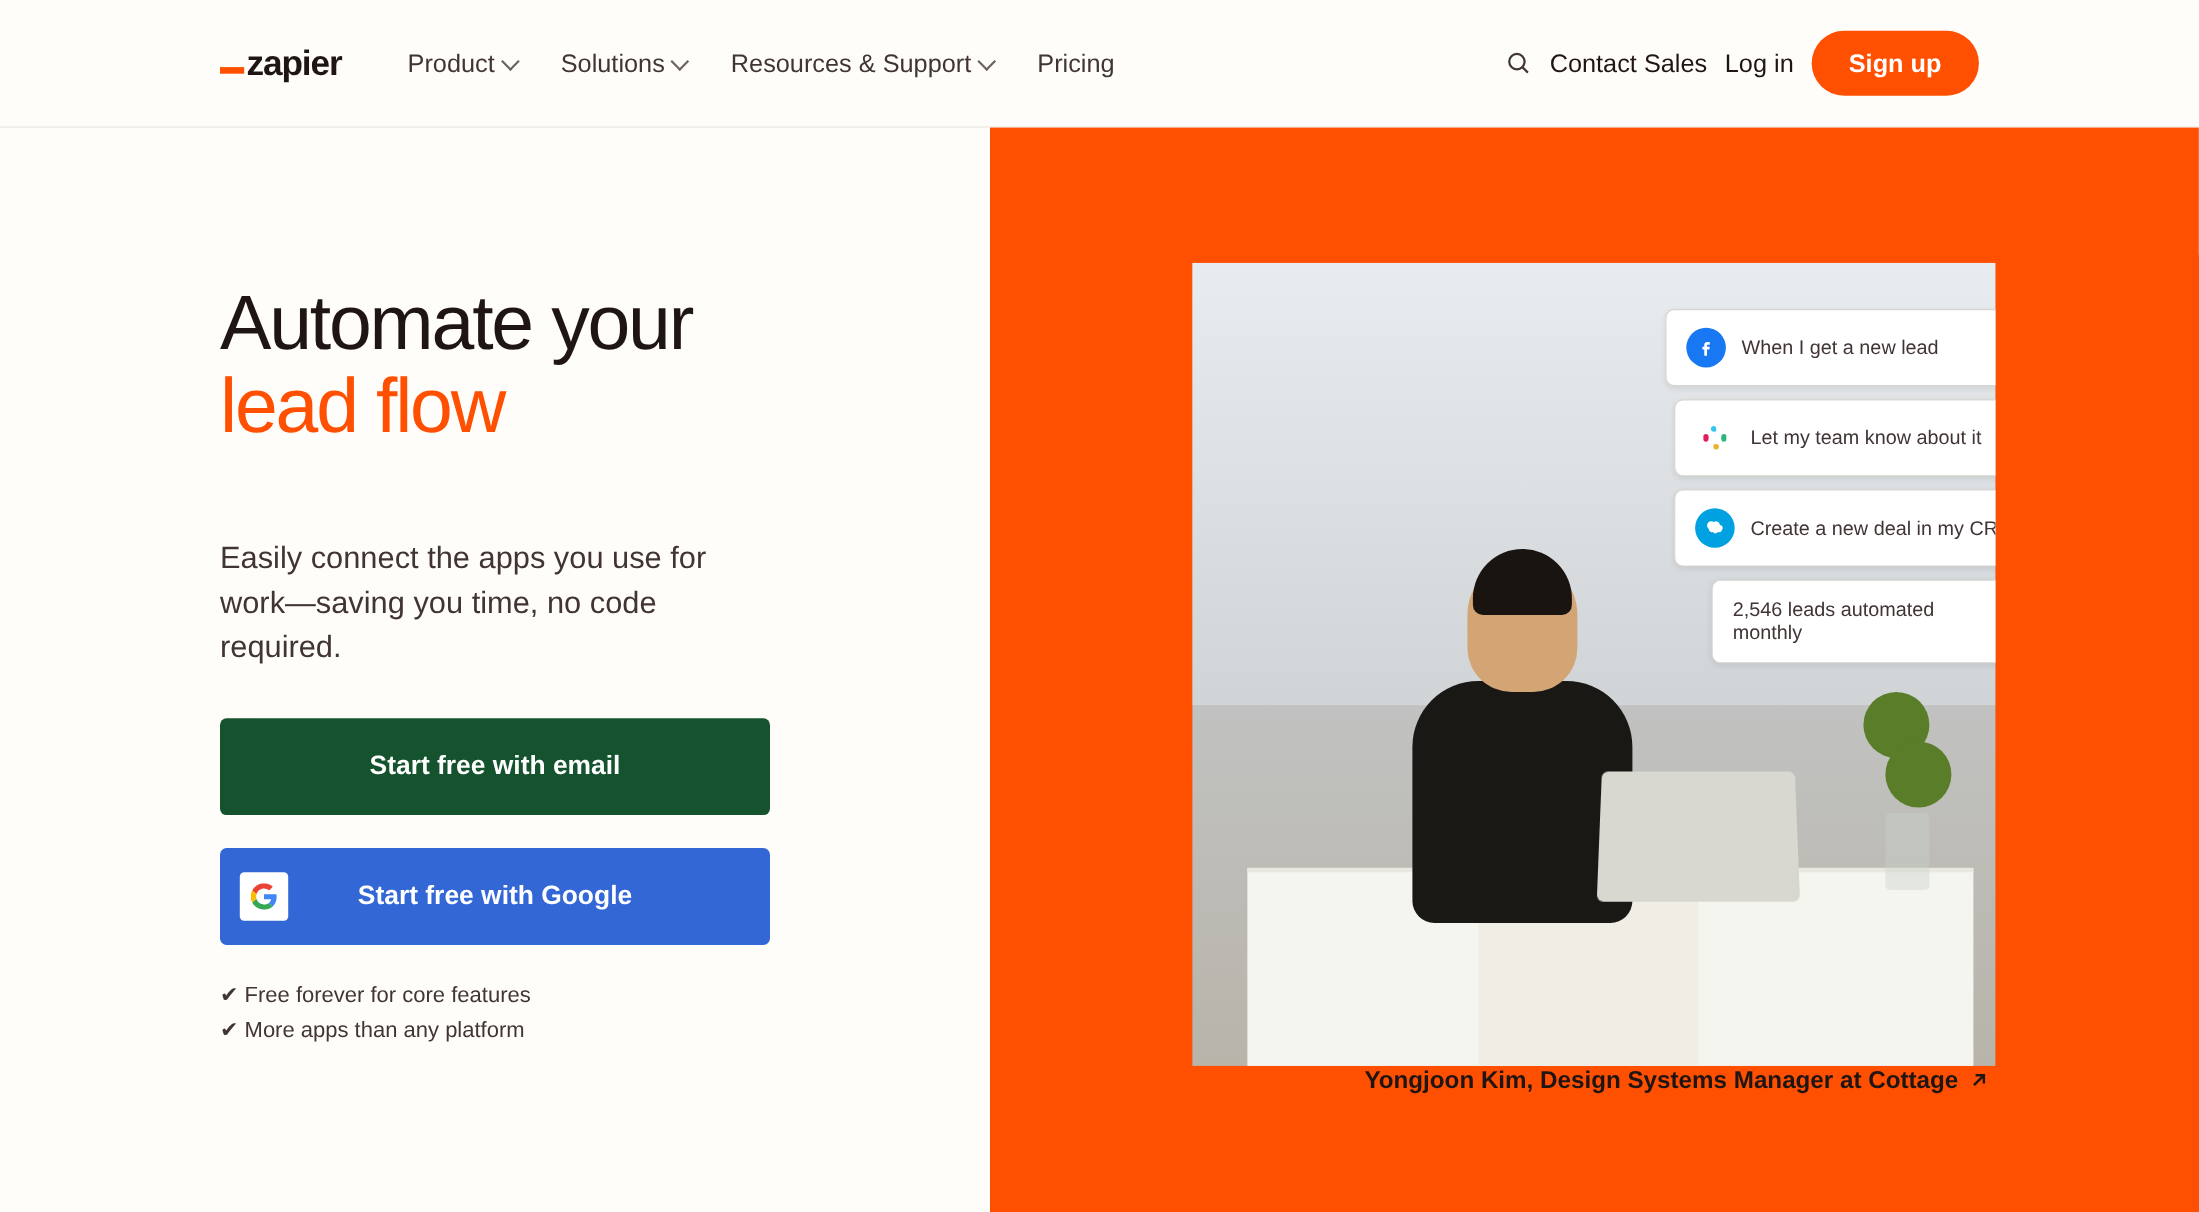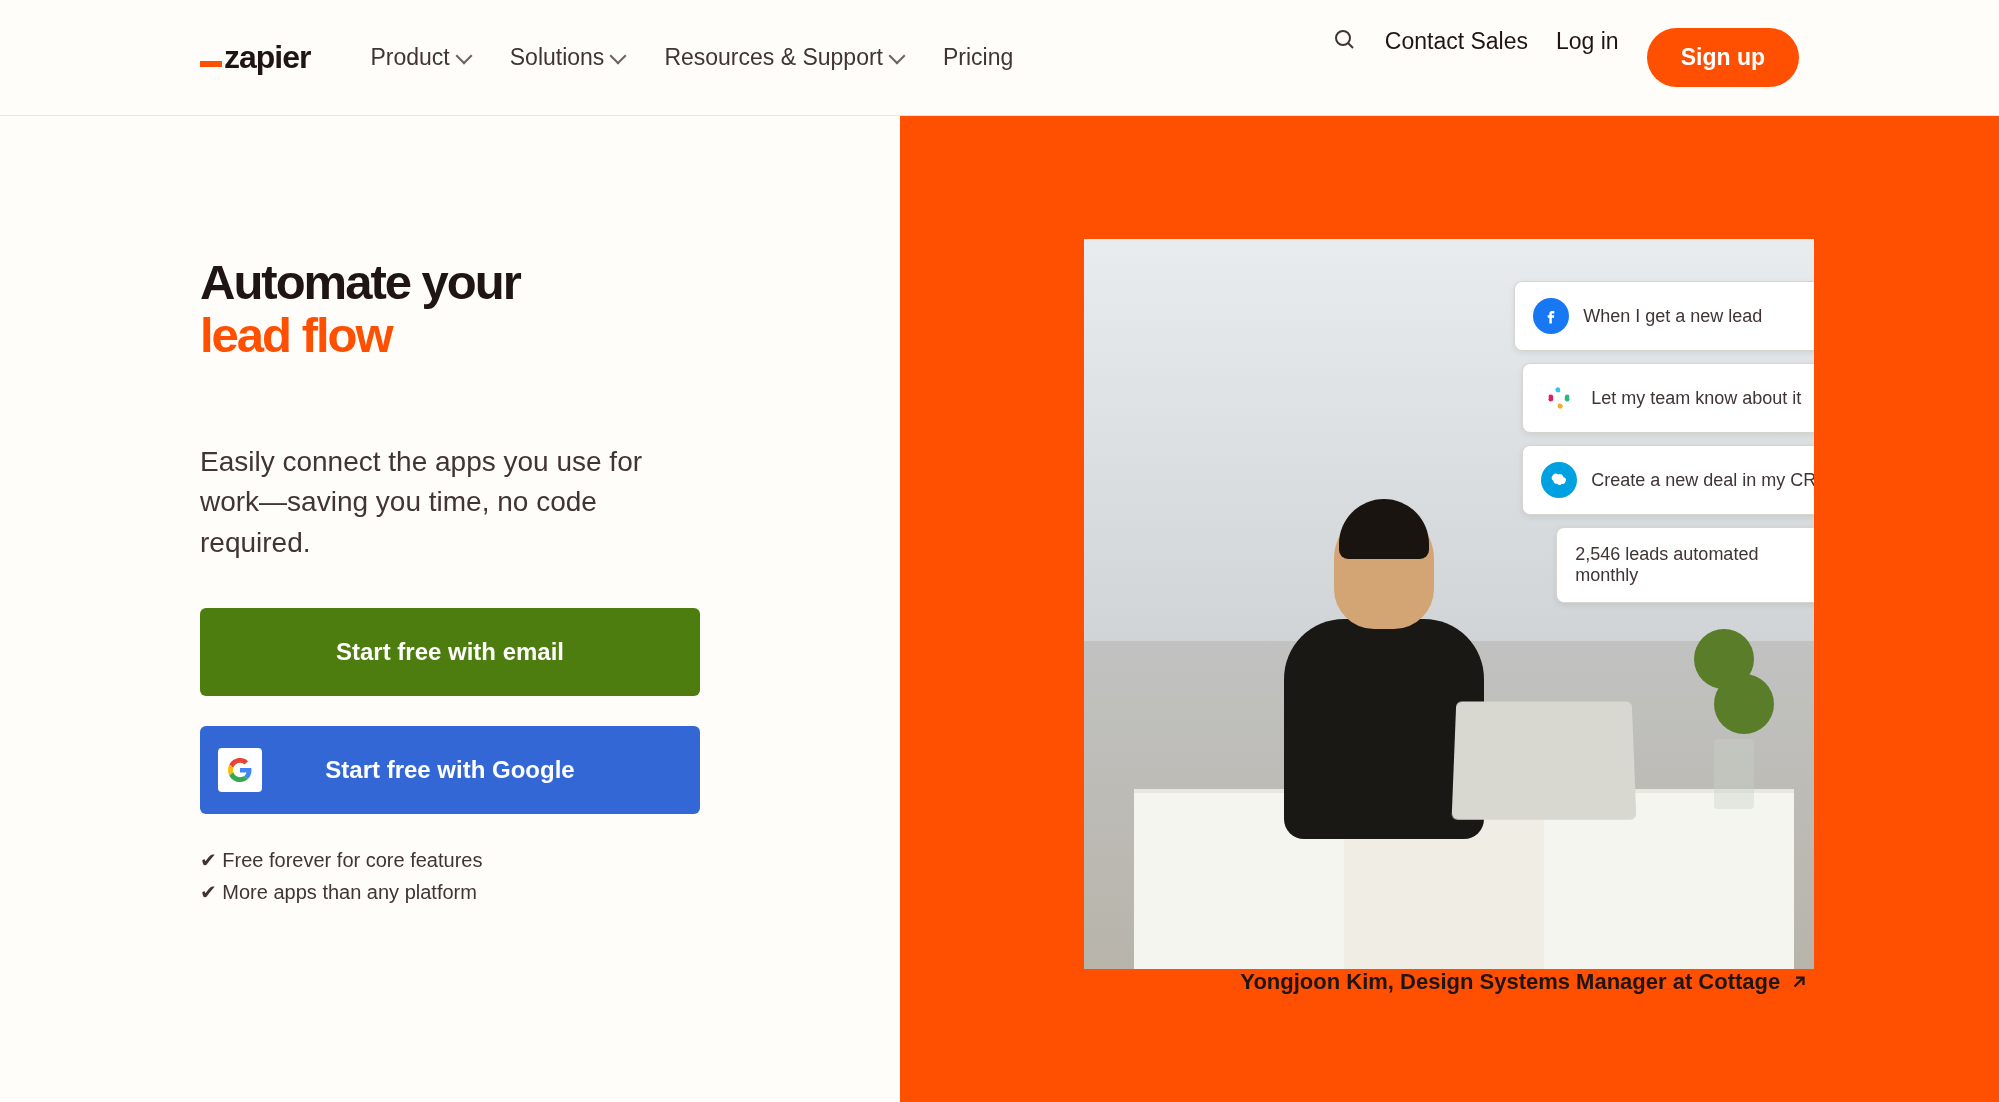--- a/index.html
+++ b/index.html
@@ -6,34 +6,34 @@
     body { font-family: -apple-system, BlinkMacSystemFont, 'Segoe UI', Helvetica, Arial, sans-serif; background: #fffdf9; width: 1999px; height: 1102px; overflow: hidden; }
     
     
     .nav { display: flex; align-items: center; justify-content: space-between; padding: 28px 200px; border-bottom: 1px solid #e8e5de; }
     .nav-left { display: flex; align-items: center; gap: 40px; justify-content: center; }
     .logo { display: flex; align-items: center; font-weight: 800; font-size: 32px; color: #201515; letter-spacing: -1px; }
     .logo-bar { display: inline-block; width: 22px; height: 6px; background: #ff4f00; margin-right: 2px; vertical-align: middle; position: relative; top: 6px; }
     .nav-menu { display: flex; gap: 40px; margin-left: 20px; }
     .nav-item { display: flex; align-items: center; gap: 8px; font-size: 23px; color: #403434; cursor: pointer; }
     .chevron { display: inline-block; width: 12px; height: 12px; border-right: 2px solid #6b6262; border-bottom: 2px solid #6b6262; transform: rotate(45deg); margin-top: -4px; }
-    .nav-right { display: flex; align-items: flex-start; gap: 28px; }
+    .nav-right { display: flex; align-items: center; gap: 16px; }
     .search-icon-wrap { width: 24px; height: 24px; cursor: pointer; }
     .nav-link { font-size: 23px; color: #201515; cursor: pointer; }
     .signup-btn { background: #ff4f00; color: #fff; font-size: 23px; font-weight: 700; padding: 16px 34px; border-radius: 40px; border: none; cursor: pointer; }
     
     
     .hero { display: flex; height: calc(100% - 100px); }
     .hero-left { width: 45%; padding: 140px 60px 0 200px; }
-    .headline { font-size: 49px; font-weight: 700; line-height: 1.08; color: #201515; letter-spacing: -2px; }
+    .headline { font-size: 70px; font-weight: 400; line-height: 1.08; color: #201515; letter-spacing: -2px; }
     .headline-accent { color: #ff4f00; display: block; }
     .subhead { font-size: 28px; color: #403434; line-height: 1.45; margin-top: 80px; max-width: 500px; }
     .cta-group { margin-top: 44px; display: flex; flex-direction: column; gap: 30px; max-width: 500px; }
     .cta-btn { display: flex; align-items: center; justify-content: center; gap: 18px; font-size: 24px; font-weight: 600; padding: 30px; border-radius: 6px; border: none; cursor: pointer; }
-    .cta-email { background: #4d7c0f; color: #fff; }
+    .cta-email { background: #14532d; color: #fff; }
     .cta-google { background: #3367d6; color: #fff; position: relative; }
     .google-icon-box { position: absolute; left: 18px; width: 44px; height: 44px; background: #fff; border-radius: 4px; display: flex; align-items: center; justify-content: center; }
     .benefits { margin-top: 30px; font-size: 20px; color: #403434; line-height: 1.6; }
     .benefits strong { font-weight: 400; }
     
     
     .hero-right { width: 55%; background: #ff4f00; position: relative; display: flex; flex-direction: column; align-items: center; justify-content: center; }
     .photo-frame { width: 730px; height: 730px; background: linear-gradient(180deg, #d8dce0 0%, #c5c8cb 35%, #b8b4aa 100%); position: relative; overflow: hidden; text-decoration: underline; }
     .window-bg { position: absolute; top: 0; left: 0; right: 0; height: 55%; background: linear-gradient(180deg, #e8ecef 0%, #d0d4d7 100%); }
     .person { position: absolute; bottom: 120px; left: 180px; width: 240px; height: 340px; }

